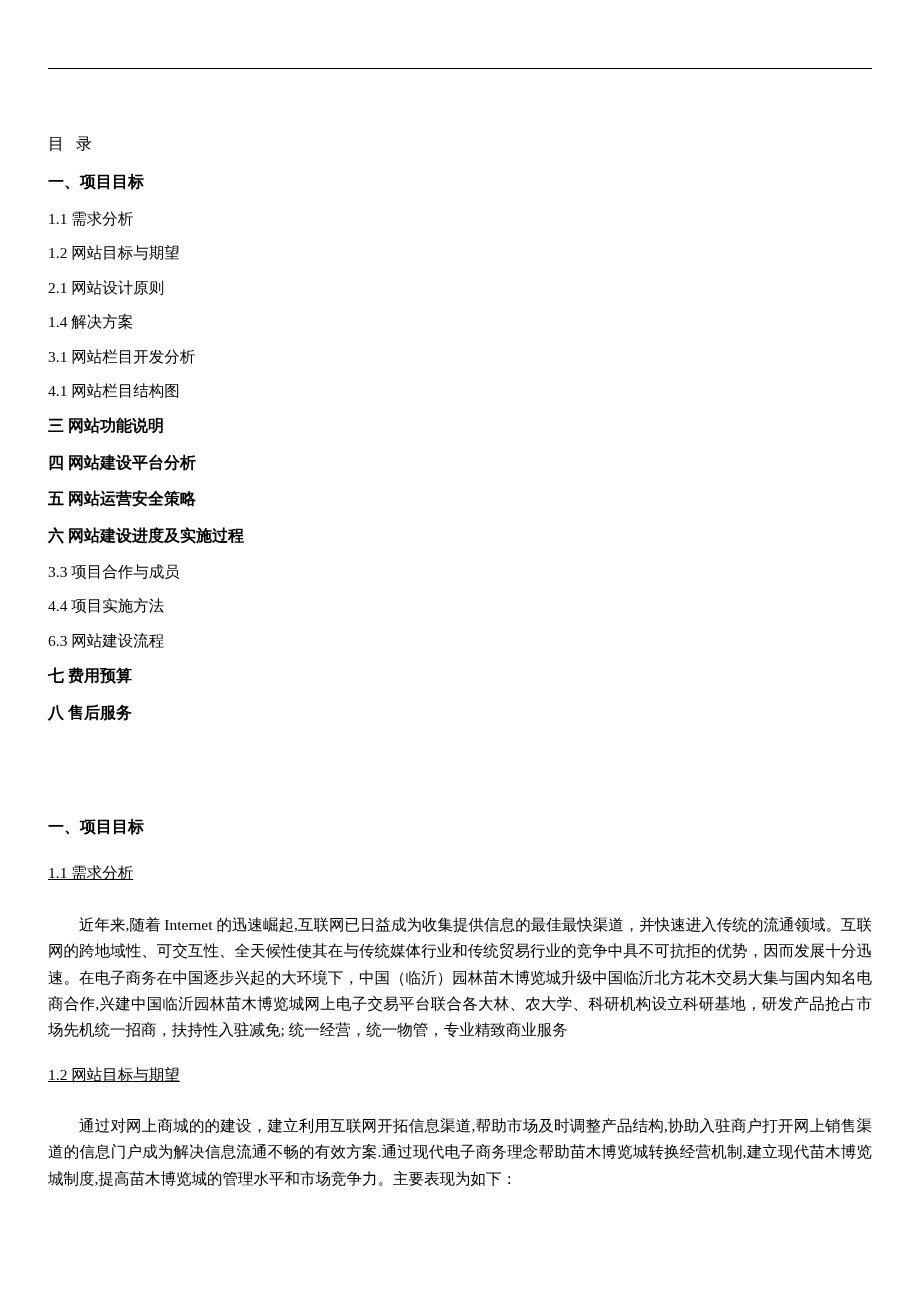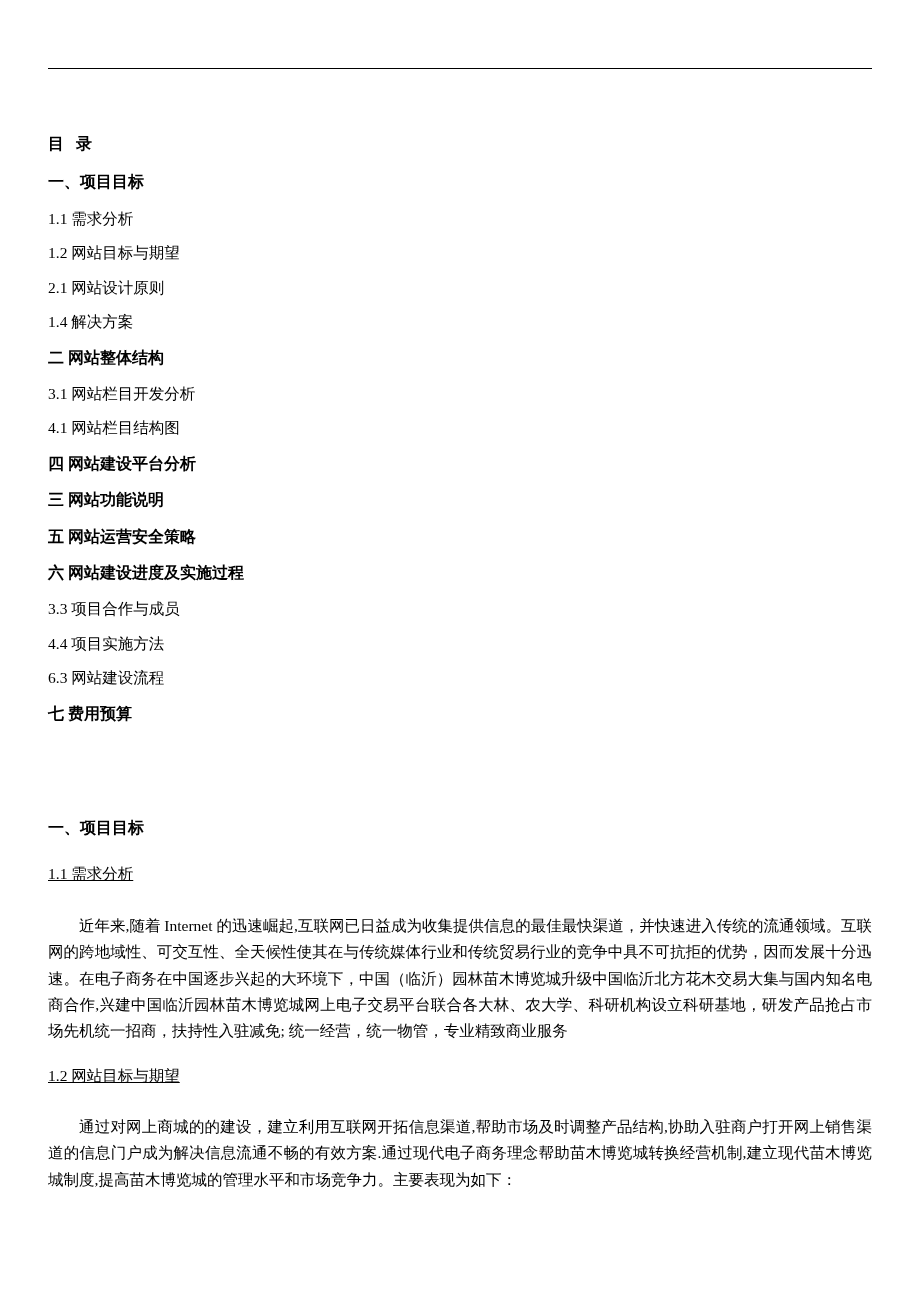--- a/index.html
+++ b/index.html
@@ -17,21 +17,21 @@
       line-height: 1.9;
     }
     .page {
       padding: 68px 48px 48px 48px;
     }
     .rule {
       border-top: 1.5px solid #000;
       margin-bottom: 60px;
     }
     .toc-heading {
-      font-weight: bold;
+      font-weight: normal;
       font-size: 16px;
       letter-spacing: 4px;
       margin-bottom: 8px;
     }
     .toc-section {
       font-weight: bold;
       font-size: 16px;
       margin: 6px 0;
     }
     .toc-item {
@@ -67,34 +67,34 @@
   <div class="rule"></div>
 
   <div class="toc-heading">目 录</div>
 
   <div class="toc-section">一、项目目标</div>
   <div class="toc-item">1.1  需求分析</div>
   <div class="toc-item">1.2  网站目标与期望</div>
   <div class="toc-item">2.1  网站设计原则</div>
   <div class="toc-item">1.4 解决方案</div>
 
-  <div class="toc-section">二  网站整体结构</div>
   <div class="toc-item">3.1  网站栏目开发分析</div>
   <div class="toc-item">4.1  网站栏目结构图</div>
 
+  <div class="toc-section">三  网站功能说明</div>
   <div class="toc-section">四  网站建设平台分析</div>
-  <div class="toc-section">三  网站功能说明</div>
   <div class="toc-section">五  网站运营安全策略</div>
 
   <div class="toc-section">六  网站建设进度及实施过程</div>
   <div class="toc-item">3.3  项目合作与成员</div>
   <div class="toc-item">4.4  项目实施方法</div>
   <div class="toc-item">6.3  网站建设流程</div>
 
   <div class="toc-section">七  费用预算</div>
+  <div class="toc-section">八  售后服务</div>
 
   <div class="gap"></div>
 
   <div class="section-title">一、项目目标</div>
 
   <div class="subsection-title">1.1  需求分析</div>
   <p class="para">近年来,随着 Internet 的迅速崛起,互联网已日益成为收集提供信息的最佳最快渠道，并快速进入传统的流通领域。互联网的跨地域性、可交互性、全天候性使其在与传统媒体行业和传统贸易行业的竞争中具不可抗拒的优势，因而发展十分迅速。在电子商务在中国逐步兴起的大环境下，中国（临沂）园林苗木博览城升级中国临沂北方花木交易大集与国内知名电商合作,兴建中国临沂园林苗木博览城网上电子交易平台联合各大林、农大学、科研机构设立科研基地，研发产品抢占市场先机统一招商，扶持性入驻减免; 统一经营，统一物管，专业精致商业服务</p>
 
   <div class="subsection-title">1.2  网站目标与期望</div>
   <p class="para">通过对网上商城的的建设，建立利用互联网开拓信息渠道,帮助市场及时调整产品结构,协助入驻商户打开网上销售渠道的信息门户成为解决信息流通不畅的有效方案.通过现代电子商务理念帮助苗木博览城转换经营机制,建立现代苗木博览城制度,提高苗木博览城的管理水平和市场竞争力。主要表现为如下：</p>

